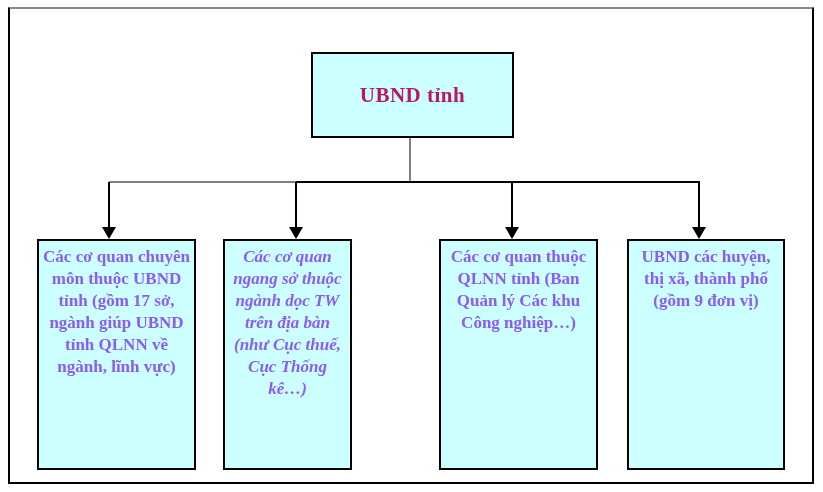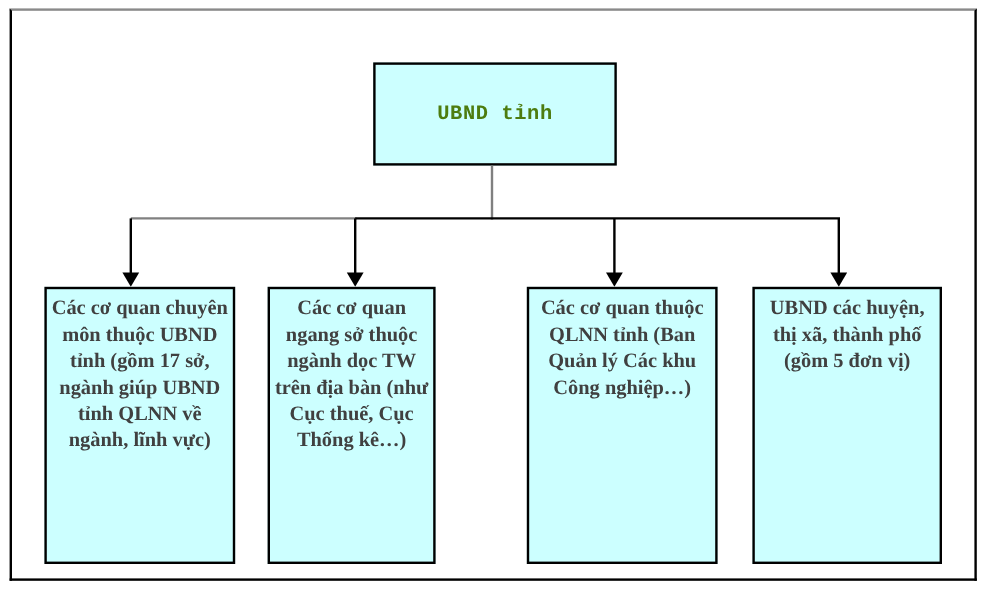--- a/index.html
+++ b/index.html
@@ -35,35 +35,34 @@
     font-weight: bold;
   }
   .node-root {
     left: 311px;
     top: 52px;
     width: 203px;
     height: 86px;
     display: flex;
     align-items: center;
     justify-content: center;
-    color: #4d7c0f;
-    font-size: 17px;
+    color: #be185d;
+    font-size: 21px;
     letter-spacing: 0.5px;
-    font-family: Liberation Mono, monospace;
   }
   .node-child {
     top: 239px;
     height: 231px;
-    color: #404040;
+    color: #8b5cf6;
     font-size: 17px;
     line-height: 22px;
     padding: 5px 4px 0 4px;
   }
   .node-child.b1 { left: 37px;  width: 159px; }
-  .node-child.b2 { left: 223px; width: 140px; }
+  .node-child.b2 { left: 223px; width: 129px; font-style: italic; }
   .node-child.b3 { left: 439px; width: 159px; }
   .node-child.b4 { left: 627px; width: 158px; }
   svg.connectors {
     position: absolute;
     left: 0;
     top: 0;
     width: 823px;
     height: 492px;
     pointer-events: none;
   }
@@ -113,16 +112,16 @@
 
   <div class="node node-child b2">
     <span>Các cơ quan ngang sở thuộc ngành dọc TW trên địa bàn (như Cục thuế, Cục Thống kê…)</span>
   </div>
 
   <div class="node node-child b3">
     <span>Các cơ quan thuộc QLNN tỉnh (Ban Quản lý Các khu Công nghiệp…)</span>
   </div>
 
   <div class="node node-child b4">
-    <span>UBND các huyện, thị xã, thành phố (gồm 5 đơn vị)</span>
+    <span>UBND các huyện, thị xã, thành phố (gồm 9 đơn vị)</span>
   </div>
 
 </div>
 
 </body></html>

